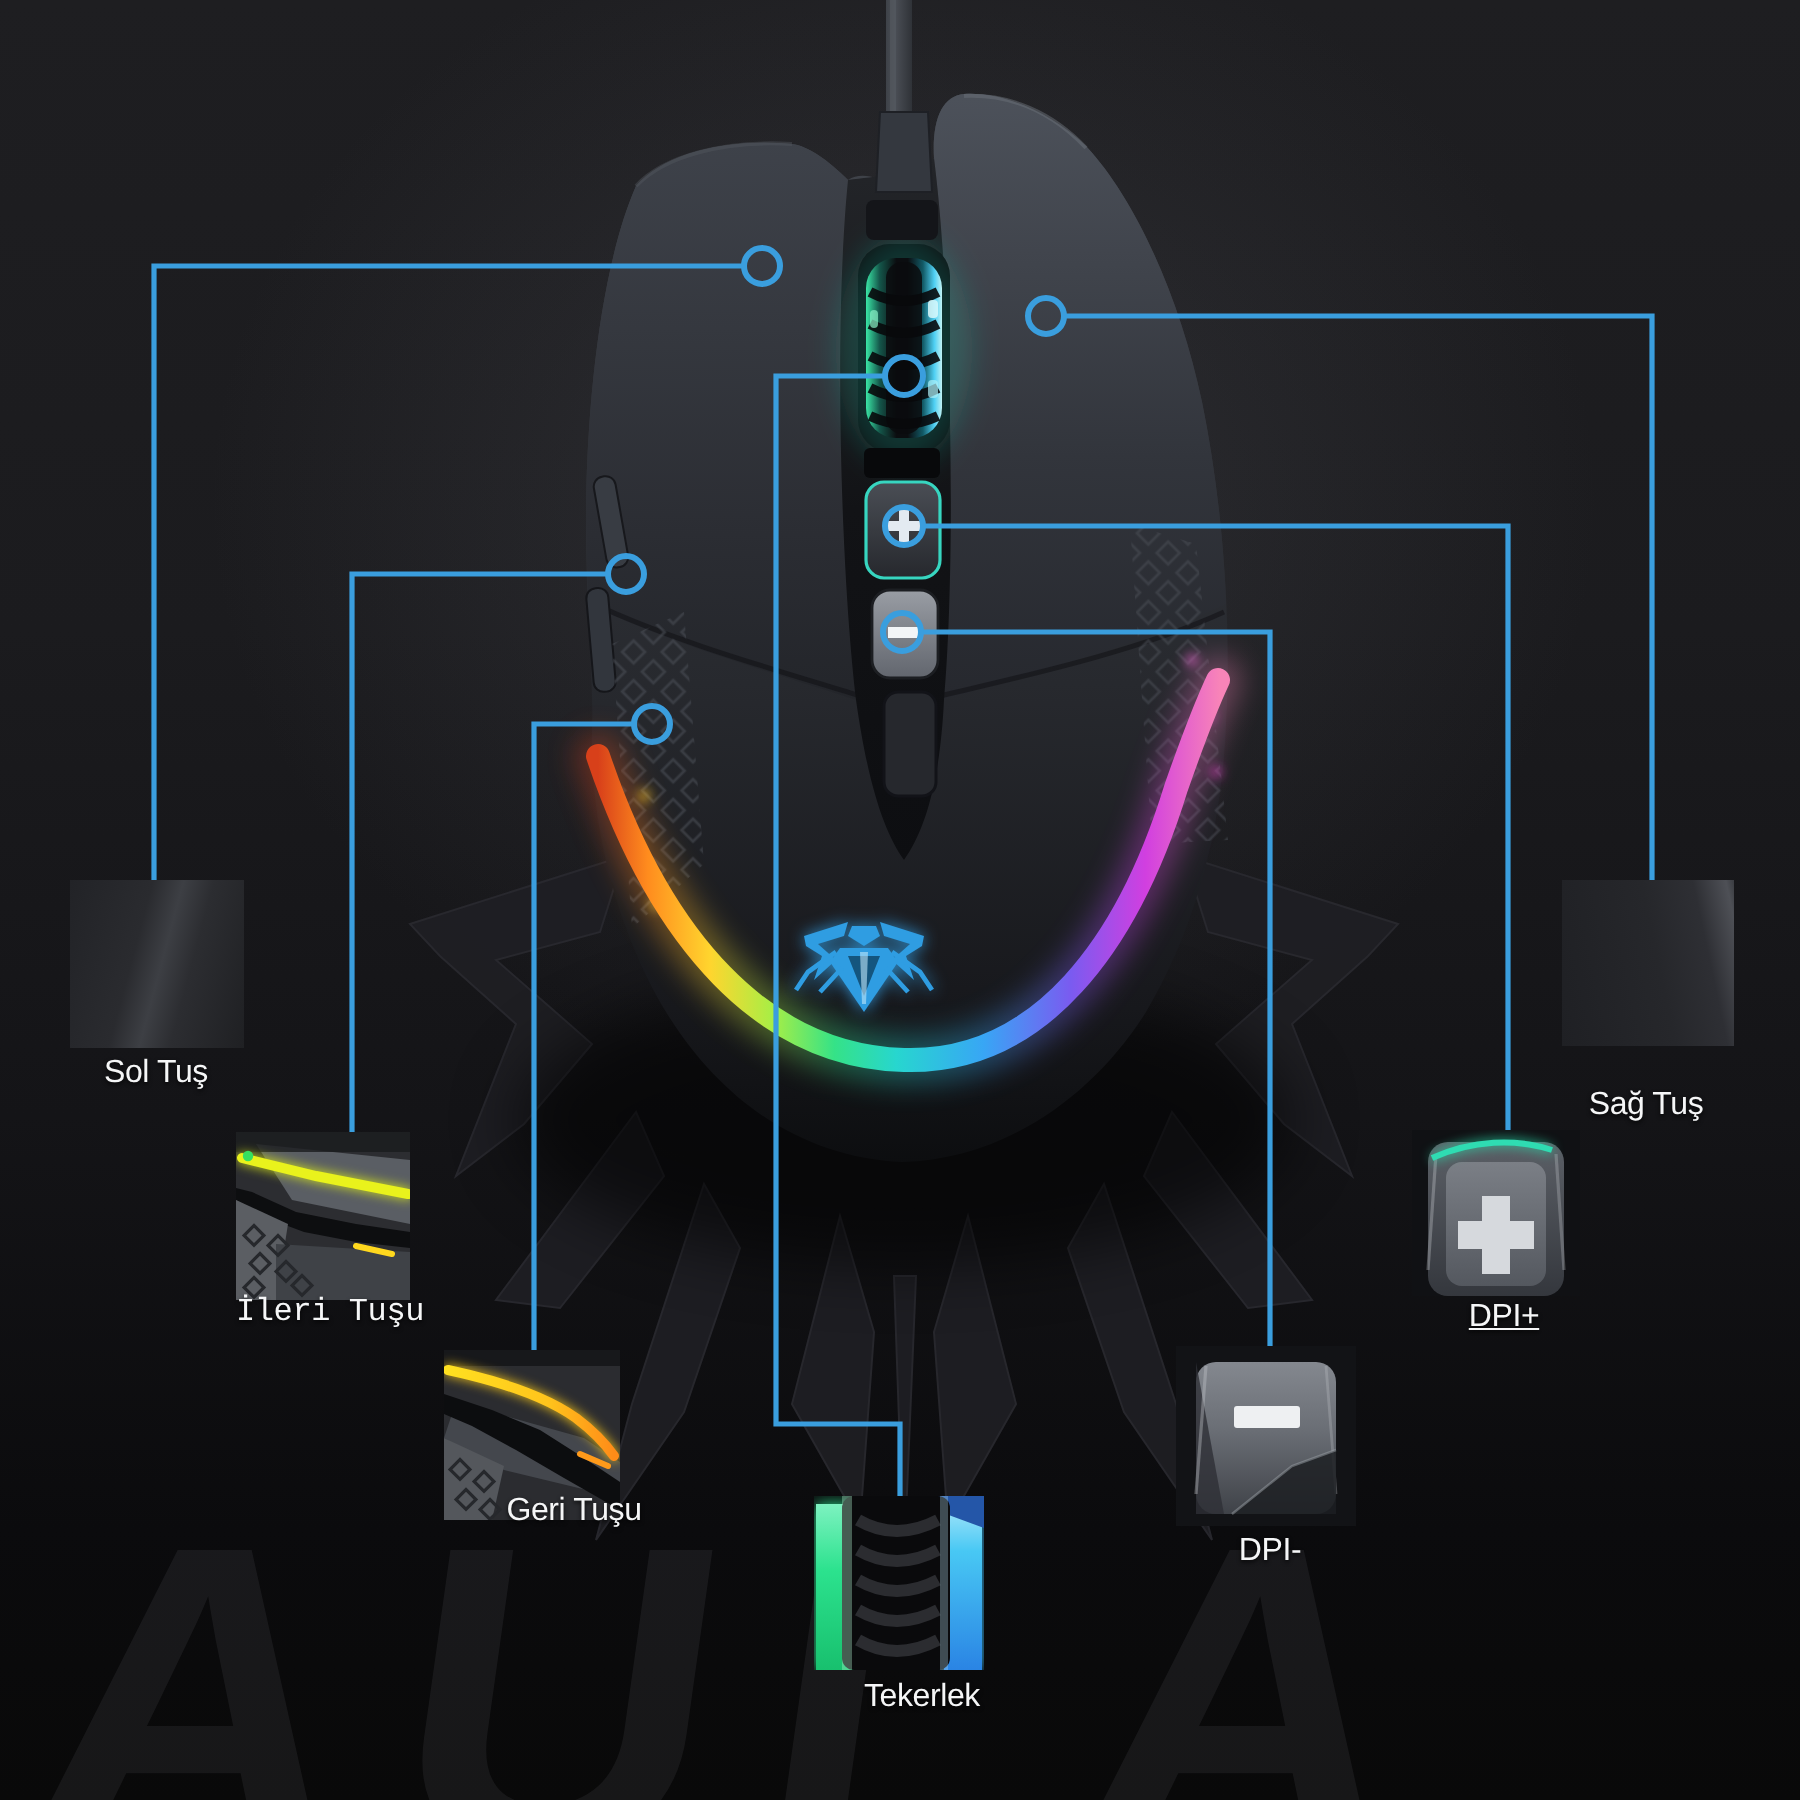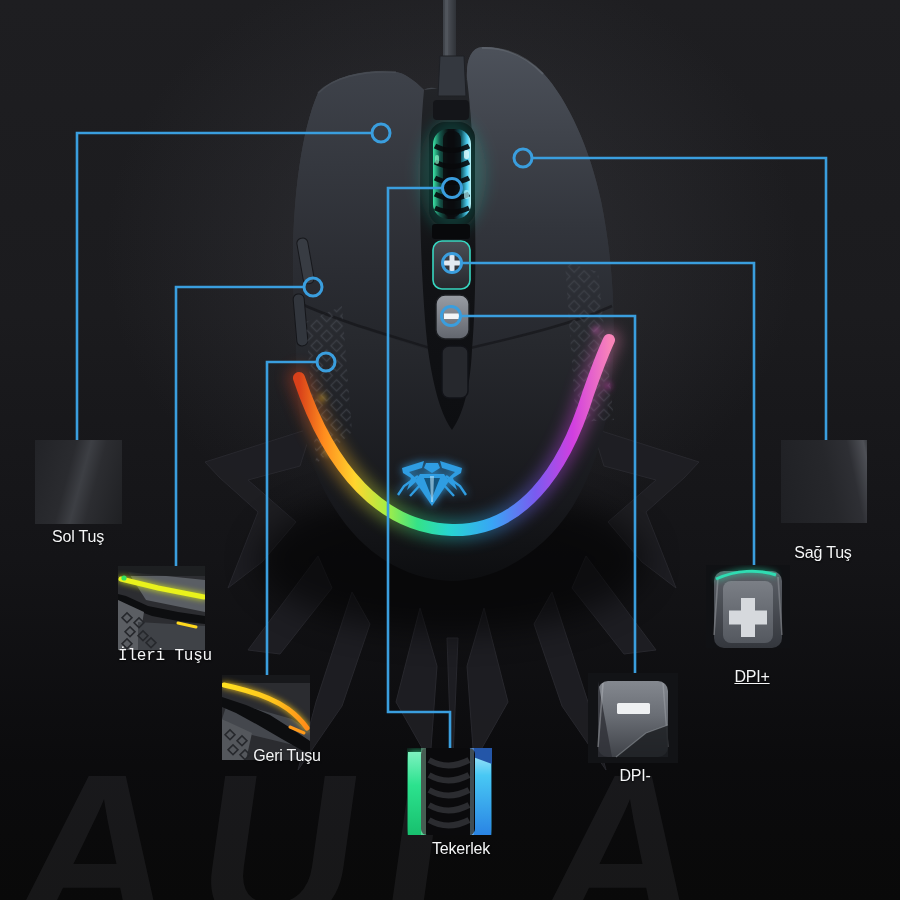--- a/index.html
+++ b/index.html
@@ -327,18 +327,18 @@
     <rect x="14" y="0" width="54" height="87" rx="6" fill="#0a0a0c"></rect>
     <path d="M22,12 q19,11 40,0 M22,27 q19,11 40,0 M22,42 q19,11 40,0 M22,57 q19,11 40,0 M22,72 q19,11 40,0" stroke="#2b2c30" stroke-width="6" fill="none"></path>
     <rect x="14" y="0" width="5" height="87" fill="#b8f8d8" opacity="0.35"></rect>
     <rect x="63" y="0" width="4" height="87" fill="#bce8fa" opacity="0.3"></rect>
   </svg>
 </div>
 
 <div class="label" style="left:78px;top:528px;">Sol Tuş</div>
 <div class="label" style="left:823px;top:528px;margin-top:16px;">Sağ Tuş</div>
 <div class="label" style="left:165px;top:648px;font-family:Liberation Mono, monospace;">İleri Tuşu</div>
-<div class="label" style="left:752px;top:668px;text-decoration:underline;">DPI+</div>
+<div class="label" style="left:752px;top:650px;text-decoration:underline;">DPI+</div>
 <div class="label" style="left:269px;top:747px;margin-left:18px;">Geri Tuşu</div>
 <div class="label" style="left:635px;top:767px;">DPI-</div>
 <div class="label" style="left:450px;top:840px;margin-left:11px;">Tekerlek</div>
 
 </div>
 
 </body></html>

